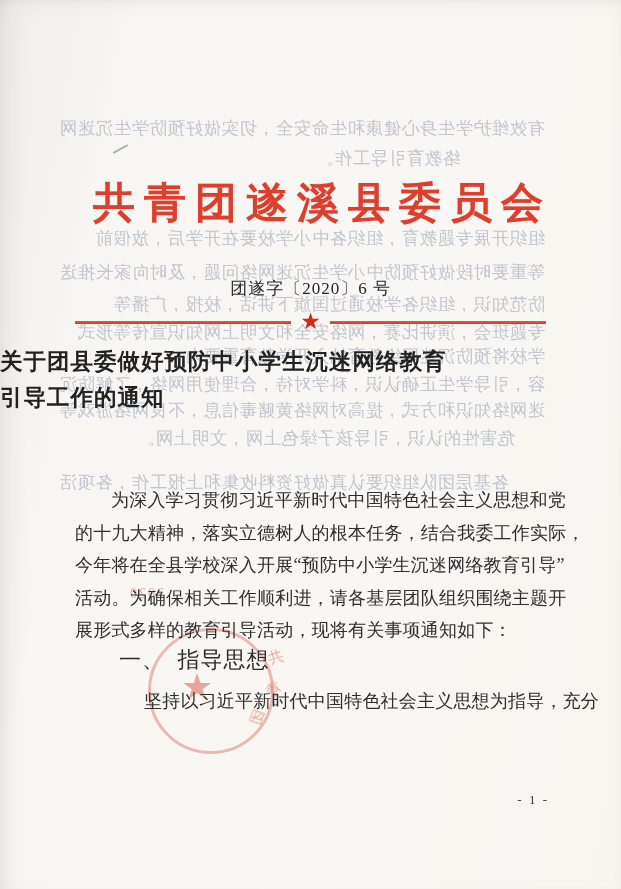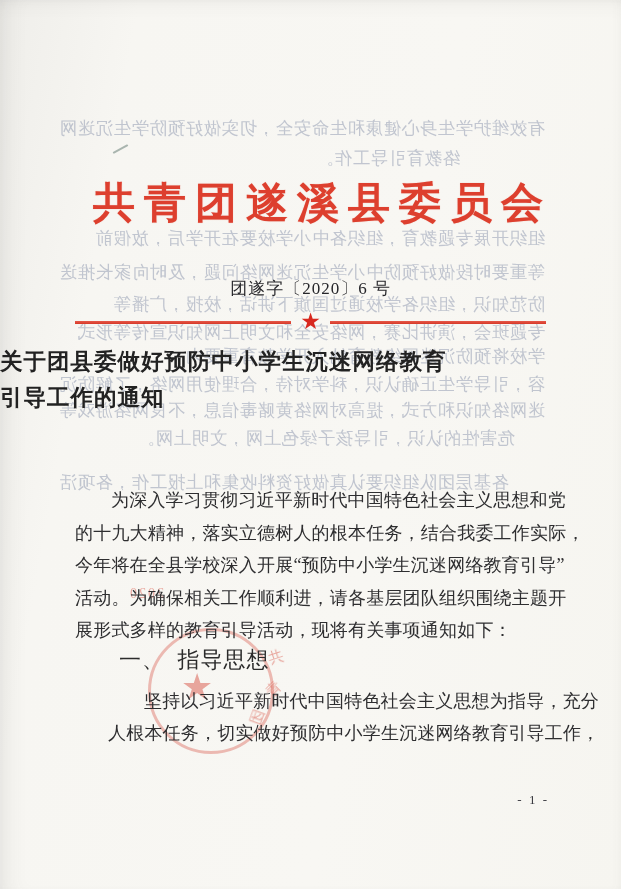--- a/index.html
+++ b/index.html
@@ -139,19 +139,18 @@
       <div class="ln">的十九大精神，落实立德树人的根本任务，结合我委工作实际，</div>
       <div class="ln">今年将在全县学校深入开展“预防中小学生沉迷网络教育引导”</div>
       <div class="ln">活动。为确保相关工作顺利进，请各基层团队组织围绕主题开</div>
       <div class="ln">展形式多样的教育引导活动，现将有关事项通知如下：</div>
     </div>
 
     <div class="sec-heading">一、 指导思想</div>
 
     <div class="para para2">
       <div class="ln">坚持以习近平新时代中国特色社会主义思想为指导，充分</div>
-      <div class="ln">人根本任务，切实做好预防中小学生沉迷网络教育引导工作，</div>
     </div>
 
     <div class="page-number">- 1 -</div>
 
   </div>
 </div>
 
 </body></html>

